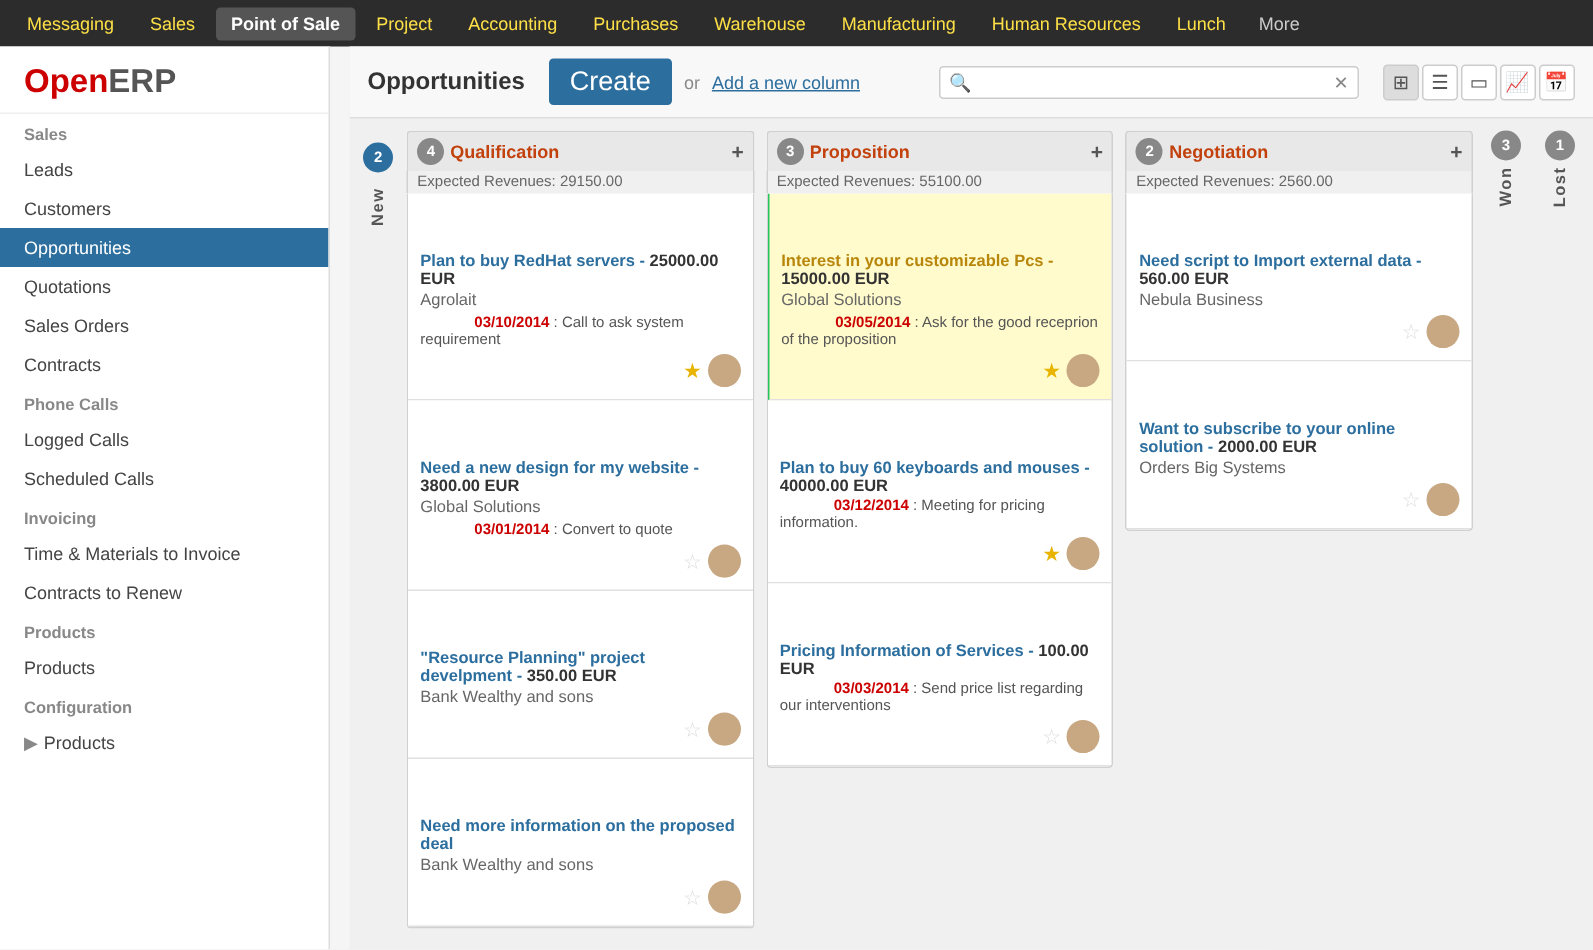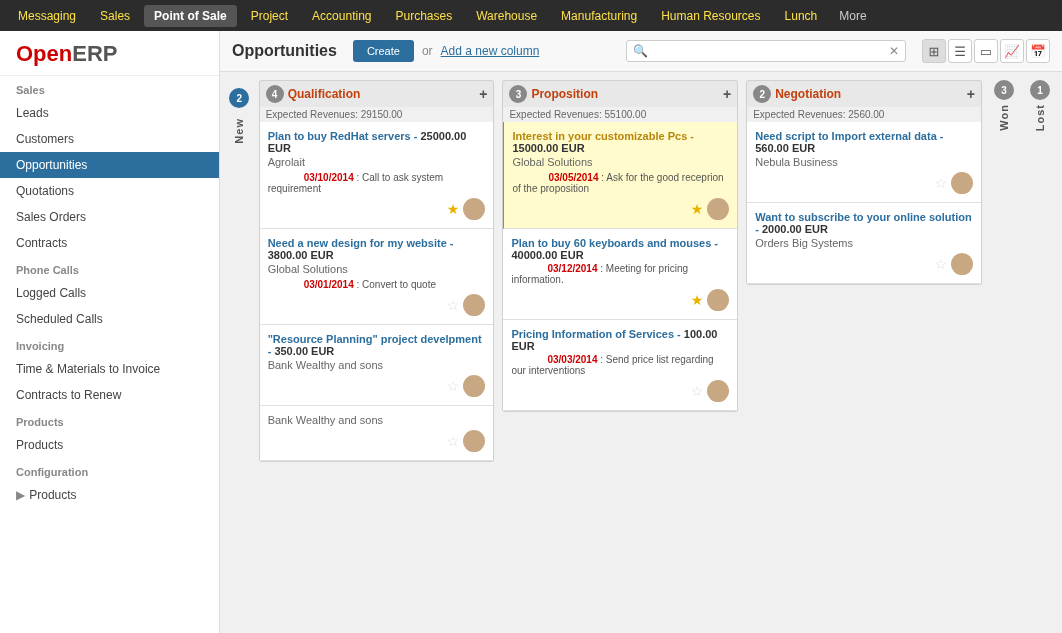--- a/index.html
+++ b/index.html
@@ -20,21 +20,21 @@
       cursor: pointer;
       font-size: 12px;
       border-radius: 3px;
       white-space: nowrap;
     }
     .top-nav-item.active { background: #555; color: #fff; }
     .top-nav-item.pos { color: #fff; font-weight: bold; }
     .top-nav-more { color: #ccc; cursor: pointer; font-size: 12px; padding: 4px 8px; }
 
     
-    .layout { display: flex; height: calc(633px - 31px); }
+    .layout { display: flex; height: calc(633px - 31px); gap: 13px; }
 
     
     .sidebar {
       width: 220px;
       background: #fff;
       border-right: 1px solid #ddd;
       overflow-y: auto;
       flex-shrink: 0;
     }
     .sidebar-logo {
@@ -83,21 +83,21 @@
       color: #333;
       margin-right: 8px;
     }
     .btn-create {
       background: #2c6e9e;
       color: #fff;
       border: none;
       padding: 5px 14px;
       border-radius: 3px;
       cursor: pointer;
-      font-size: 11px;
+      font-size: 18px;
     }
     .toolbar-or { color: #888; font-size: 12px; }
     .btn-add-column {
       color: #2c6e9e;
       background: none;
       border: none;
       cursor: pointer;
       font-size: 12px;
       text-decoration: underline;
     }
@@ -234,20 +234,21 @@
       border-bottom: 1px solid #e0e0e0;
       padding: 8px;
       cursor: pointer;
     }
     .kanban-card.highlight { background: #fffbcc; border-left: 1px solid #22c55e; }
     .card-title {
       font-weight: bold;
       font-size: 11px;
       color: #2c6e9e;
       margin-bottom: 2px;
+      margin-top: 31px;
     }
     .card-amount {
       font-size: 11px;
       color: #333;
     }
     .card-company {
       font-size: 11px;
       color: #666;
       margin-bottom: 4px;
     }
@@ -438,20 +439,21 @@
               <div class="avatar-face">
                 <svg width="22" height="22" viewBox="0 0 22 22">
                     <circle cx="11" cy="8" r="5" fill="#c8a882"></circle>
                     <ellipse cx="11" cy="22" rx="9" ry="8" fill="#c8a882"></ellipse>
                   </svg>
               </div>
             </div>
           </div>
 
           <div class="kanban-card">
+            <div class="card-title">Need more information on the proposed deal</div>
             <div class="card-company">Bank Wealthy and sons</div>
             <div class="card-footer">
               <span class="star-icon">☆</span>
               <div class="avatar-face">
                 <svg width="22" height="22" viewBox="0 0 22 22">
                     <circle cx="11" cy="8" r="5" fill="#c8a882"></circle>
                     <ellipse cx="11" cy="22" rx="9" ry="8" fill="#c8a882"></ellipse>
                   </svg>
               </div>
             </div>

